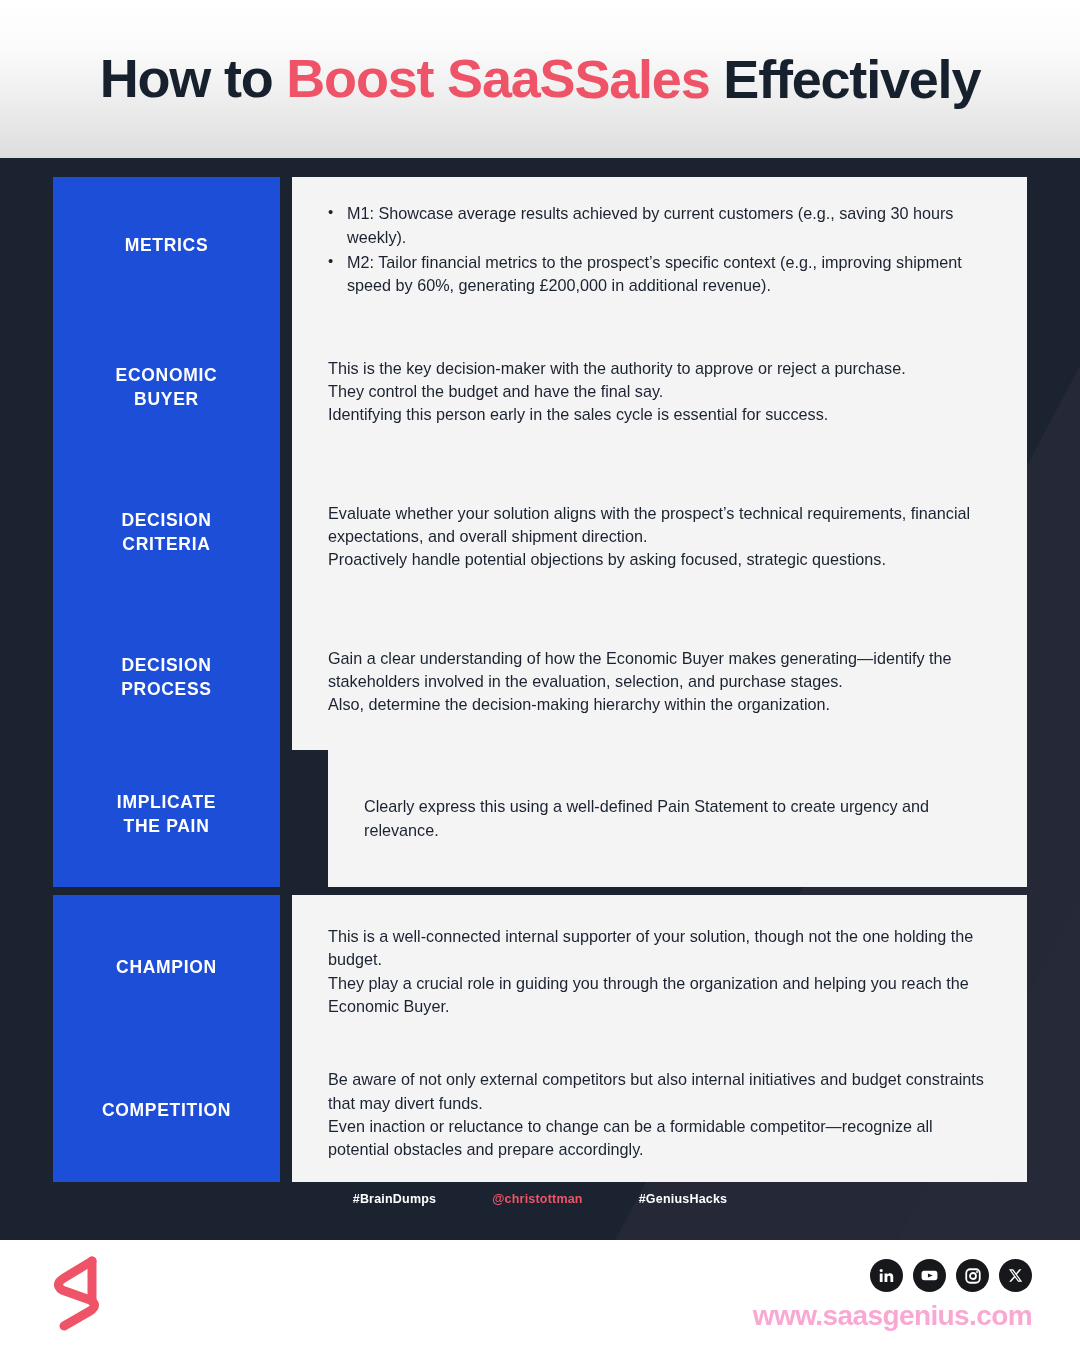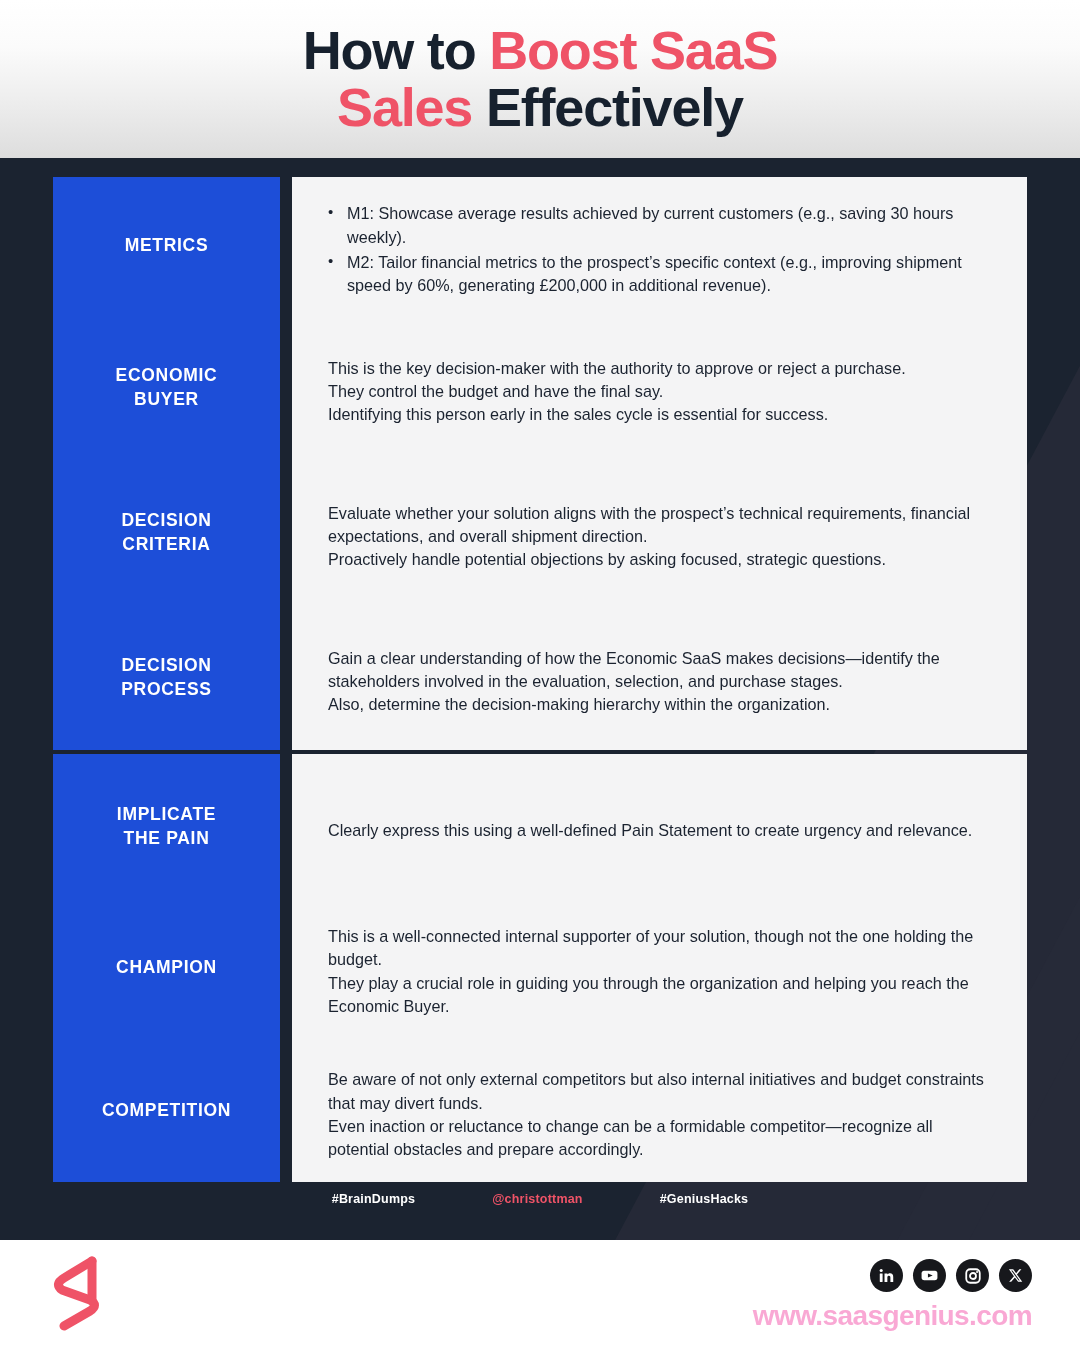--- a/index.html
+++ b/index.html
@@ -8,21 +8,21 @@
     font-family: "Liberation Sans", sans-serif;
     background:#1b2330;
     overflow:hidden;
     position:relative;
   }
 
   
   .header {
     position:absolute; left:0; top:0; width:1080px; height:158px;
     background:linear-gradient(180deg,#ffffff 0%, #fbfbfb 30%, #eaeaea 72%, #dddddd 100%);
-    display:flex; flex-direction:column;
+    display:flex; flex-direction:row;
     align-items:center; justify-content:center;
     overflow:hidden;
   }
   .title-line {
     font-size:54px;
     font-weight:700;
     letter-spacing:-1.2px;
     line-height:1.02;
     color:#17212e;
     white-space:nowrap;
@@ -94,21 +94,21 @@
     position:absolute; left:0; top:-1px;
     font-size:15px;
     color:#1b2330;
   }
 
   
   .hashtags {
     position:absolute;
     left:0; top:1192px; width:1080px;
     display:flex; justify-content:center; align-items:flex-start;
-    gap:77px;
+    gap:56px;
     z-index:3;
   }
   .hashtags span {
     font-size:12.5px;
     font-weight:700;
     letter-spacing:.2px;
     color:#ffffff;
   }
   .hashtags span.handle { color:#ef5367; }
 
@@ -180,25 +180,25 @@
 CRITERIA</div>
         <div class="row-body">
           <p>Evaluate whether your solution aligns with the prospect’s technical requirements, financial expectations, and overall shipment direction.</p>
           <p>Proactively handle potential objections by asking focused, strategic questions.</p>
         </div>
       </div>
       <div class="row" style="top: 447px; height: 145px;">
         <div class="row-label" style="white-space: pre-line;">DECISION
 PROCESS</div>
         <div class="row-body">
-          <p>Gain a clear understanding of how the Economic SaaS makes decisions—identify the stakeholders involved in the evaluation, selection, and purchase stages.</p>
+          <p>Gain a clear understanding of how the Economic Buyer makes generating—identify the stakeholders involved in the evaluation, selection, and purchase stages.</p>
           <p>Also, determine the decision-making hierarchy within the organization.</p>
         </div>
       </div>
-      <div class="row" style="top: 596px; height: 145px;">
+      <div class="row" style="top: 584px; height: 145px; gap: 36px;">
         <div class="row-label" style="white-space: pre-line;">IMPLICATE
 THE PAIN</div>
         <div class="row-body">
           <p>Clearly express this using a well-defined Pain Statement to create urgency and relevance.</p>
         </div>
       </div>
       <div class="row" style="top: 737px; height: 145px;">
         <div class="row-label" style="white-space: pre-line;">CHAMPION</div>
         <div class="row-body">
           <p>This is a well-connected internal supporter of your solution, though not the one holding the budget.</p>

